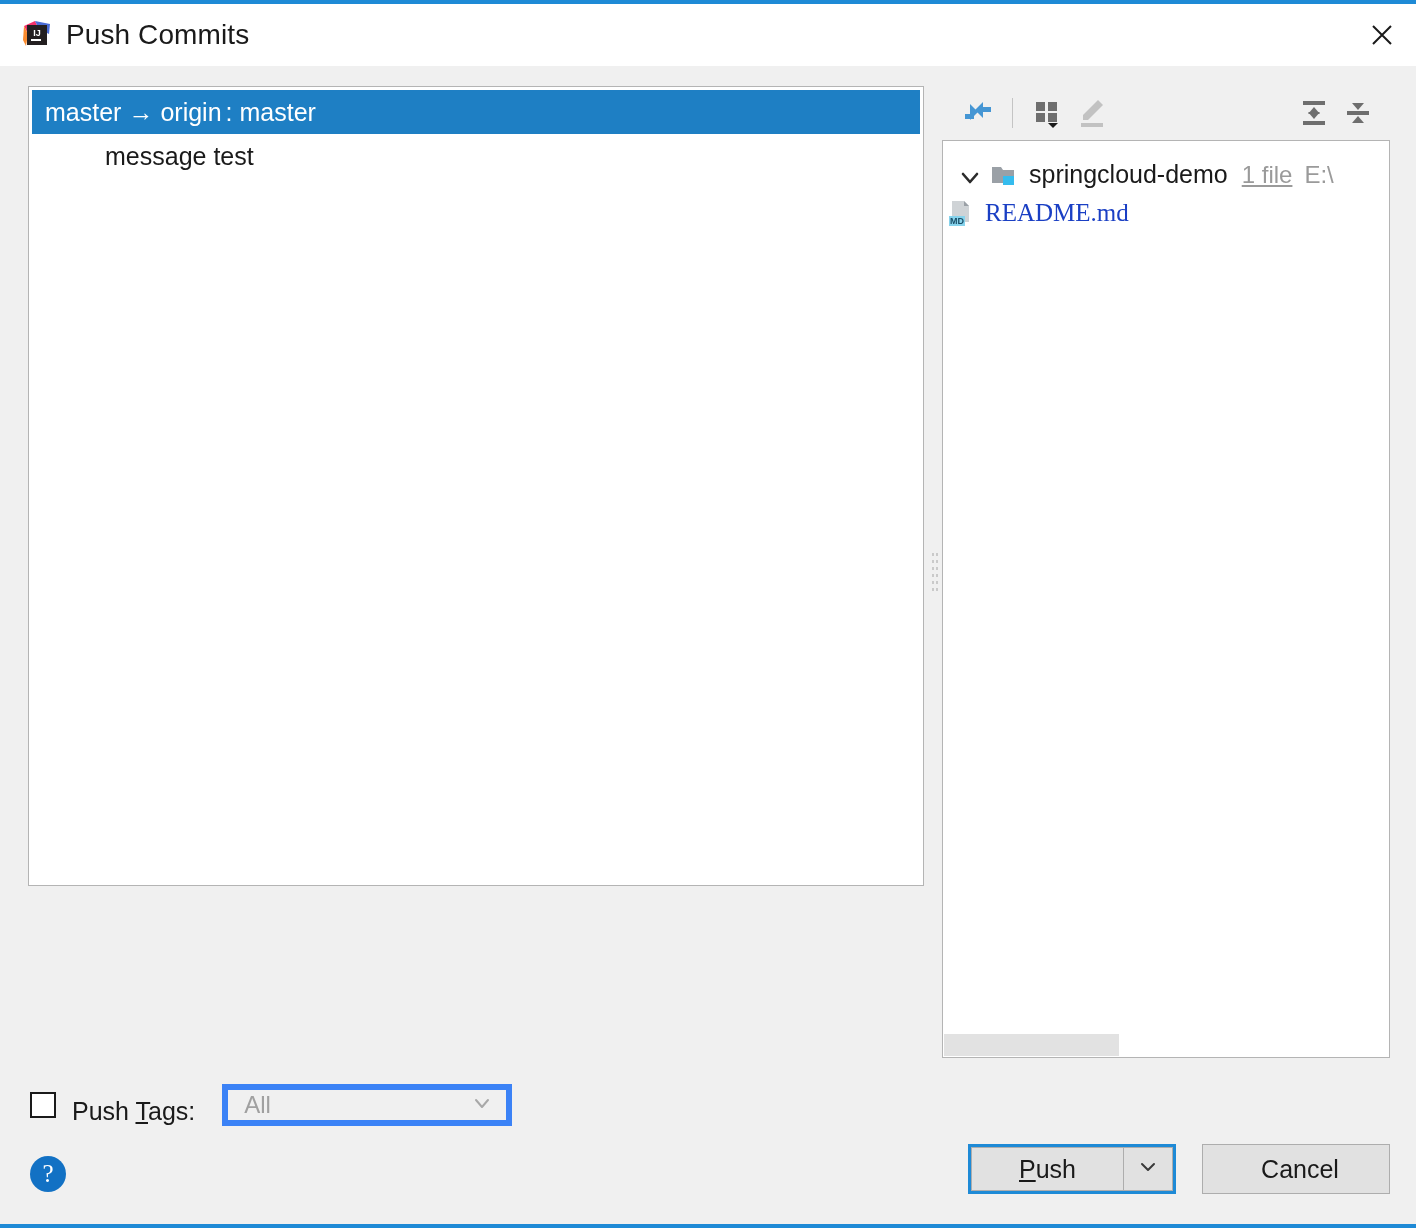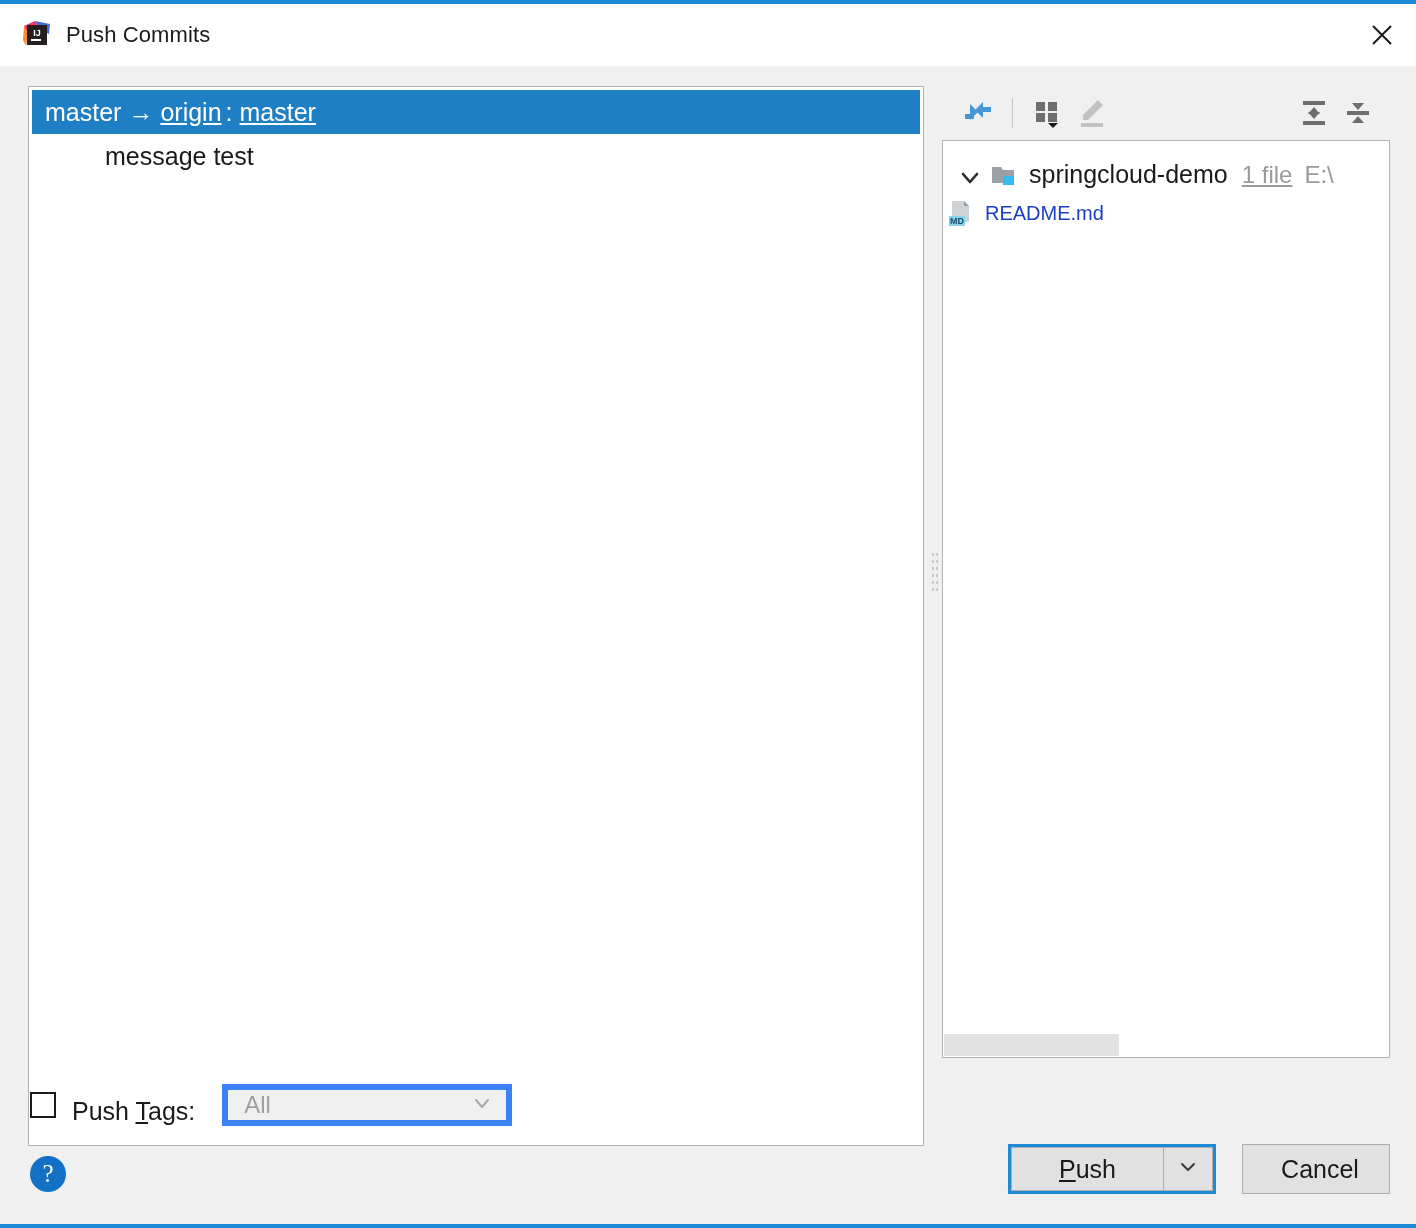--- a/index.html
+++ b/index.html
@@ -38,21 +38,21 @@
   }
   #app-icon {
     width: 30px;
     height: 30px;
     margin-left: 22px;
     margin-right: 14px;
     flex: 0 0 30px;
     position: relative;
   }
   #title-text {
-    font-size: 22px;
+    font-size: 28px;
     color: #1a1a1a;
     letter-spacing: 0.1px;
   }
   #close-btn {
     position: absolute;
     right: 0;
     top: 0;
     width: 68px;
     height: 62px;
     display: flex;
@@ -67,40 +67,39 @@
     flex: 1 1 auto;
     background: #f0f0f0;
     position: relative;
   }
 
   #commits-panel {
     position: absolute;
     left: 28px;
     top: 20px;
     width: 896px;
-    height: 1060px;
+    height: 800px;
     background: #ffffff;
     border: 1px solid #b4b4b4;
     box-sizing: border-box;
     overflow: hidden;
   }
   .branch-row {
     margin: 3px 3px 0 3px;
     height: 44px;
     background: #1e7fc4;
     color: #ffffff;
     font-size: 25px;
     display: flex;
     align-items: center;
     padding-left: 13px;
     box-sizing: border-box;
     cursor: default;
   }
   .branch-row .lnk {
-    text-decoration: underline;
     cursor: pointer;
   }
   .branch-row .arrow { padding: 0 7px; }
   .branch-row .colon { padding: 0 7px 0 4px; }
   .commit-row {
     height: 44px;
     display: flex;
     align-items: center;
     padding-left: 76px;
     font-size: 25px;
@@ -209,22 +208,23 @@
     color: #9a9a9a;
     margin-left: 14px;
     text-decoration: underline;
   }
   .tree-path {
     font-size: 24px;
     color: #9a9a9a;
     margin-left: 12px;
   }
   .tree-label-file {
-    font-size: 20px;
+    font-size: 25px;
     color: #1a3fc4;
+    font-family: Liberation Serif, serif;
   }
   #h-scroll {
     position: absolute;
     left: 1px;
     bottom: 1px;
     width: 175px;
     height: 22px;
     background: #e2e2e2;
     cursor: pointer;
   }
@@ -322,21 +322,21 @@
     background: #e1e1e1;
     border: 1px solid #adadad;
     box-sizing: border-box;
     display: flex;
     align-items: center;
     justify-content: center;
     cursor: pointer;
   }
   #cancel-btn {
     margin-left: 26px;
-    width: 148px;
+    width: 188px;
     height: 50px;
     background: #e1e1e1;
     border: 1px solid #adadad;
     box-sizing: border-box;
     display: flex;
     align-items: center;
     justify-content: center;
     font-size: 25px;
     color: #1a1a1a;
     cursor: pointer;

